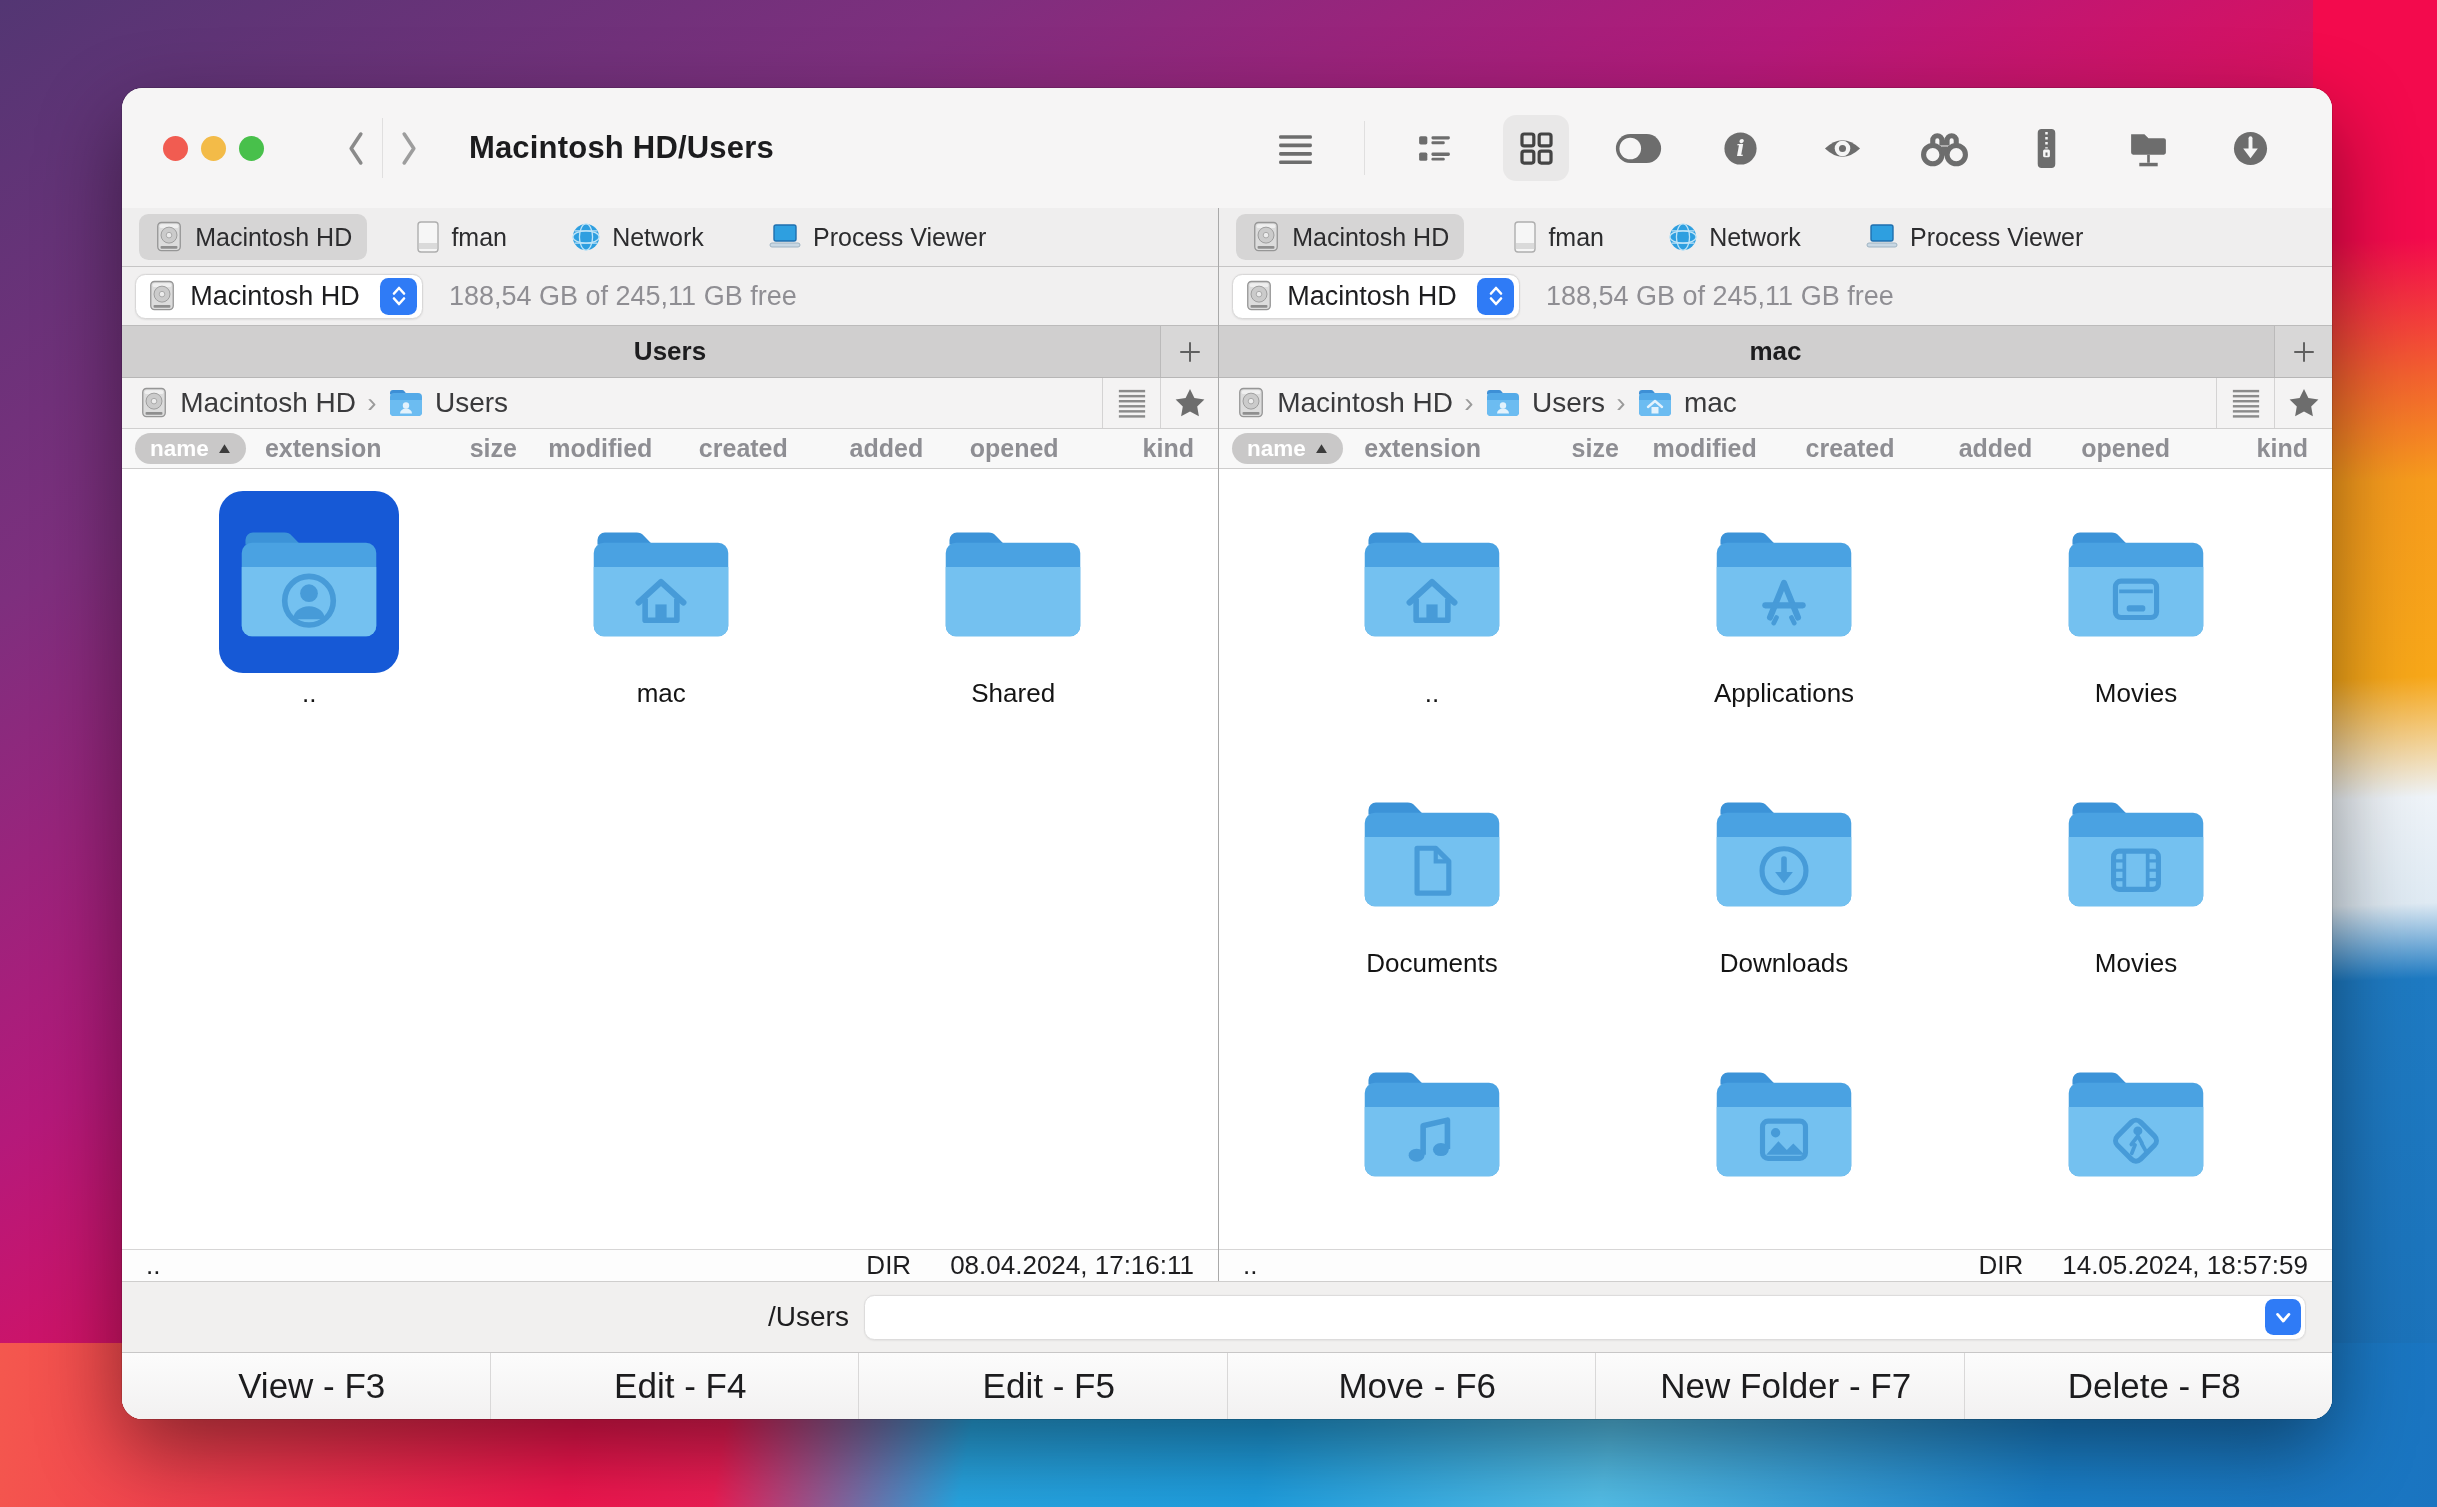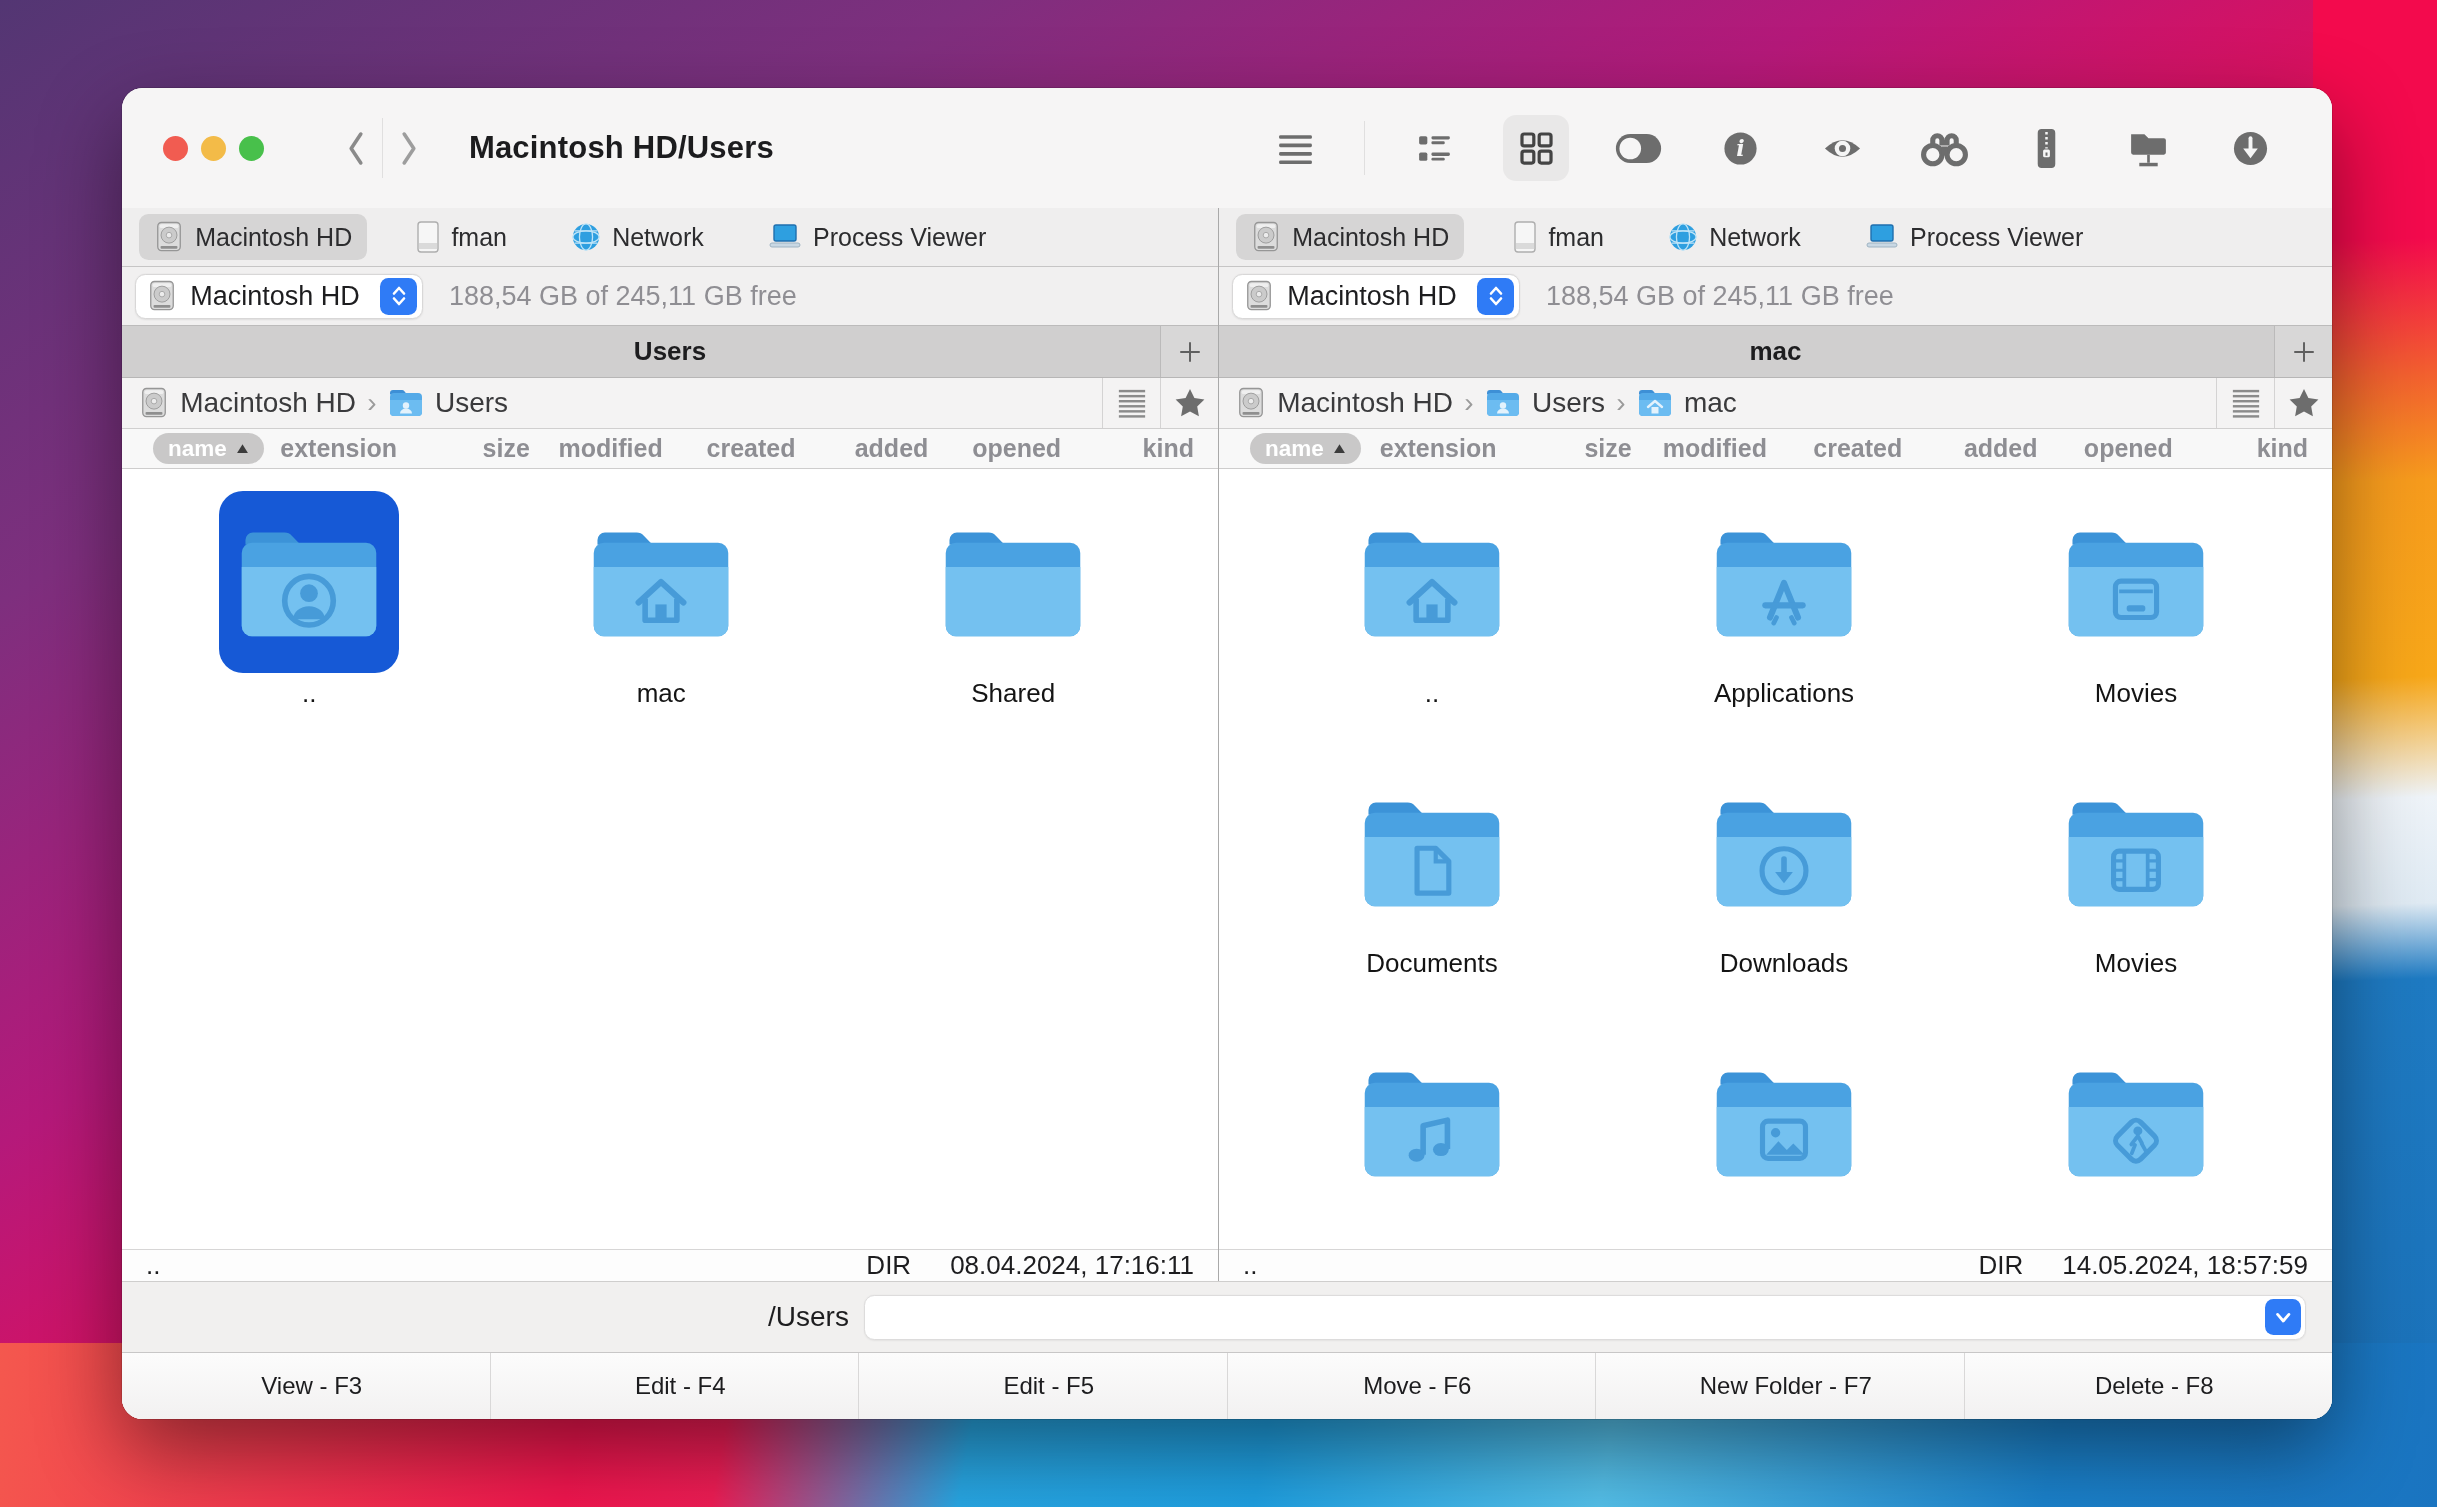--- a/index.html
+++ b/index.html
@@ -57,21 +57,21 @@
   .foldertabbar { height:52px; background:#d0cfcf; border-bottom:0.9px solid #b7b6b6; position:relative; display:flex; align-items:center; justify-content:center; flex:none; }
   .foldertab-label { font-size:26px; font-weight:700; color:#1d1d1f; }
   .addtab { position:absolute; right:0; top:0; width:58px; height:100%; border-left:0.9px solid #bbbaba; background:#d8d7d7; display:flex; align-items:center; justify-content:center; }
 
   .breadcrumbrow { height:51px; background:#f4f3f3; border-bottom:0.9px solid #d0cfcf; display:flex; align-items:center; padding-left:17px; flex:none; }
   .crumbs { display:flex; align-items:center; flex:1; min-width:0; }
   .crumb { display:flex; align-items:center; gap:11.2px; font-size:28px; color:#3a3a3c; }
   .crumb-sep { margin:0 11.2px; color:#9b9b9b; font-size:28px; }
   .bc-btn { width:58px; height:100%; border-left:0.9px solid #d4d3d3; display:flex; align-items:center; justify-content:center; flex:none; }
 
-  .headersrow { height:40px; background:#f8f8f8; border-bottom:0.9px solid #cecdcd; display:flex; align-items:center; padding:0 24px 0 31px; flex:none; }
+  .headersrow { height:40px; background:#f8f8f8; border-bottom:0.9px solid #cecdcd; display:flex; align-items:center; padding:0 24px 0 13px; flex:none; }
   .hname { flex:none; }
   .pill { display:inline-flex; align-items:center; gap:9.4px; height:31px; padding:0 15px; background:#c9c8c8; border-radius:16px; }
   .pill span { color:#fff; font-size:22.5px; font-weight:700; }
   .hcol { flex:1; text-align:right; font-size:25px; font-weight:700; color:#8e8e93; }
 
   .files { flex:1; background:#fff; overflow:hidden; position:relative;
     display:grid; grid-template-columns:repeat(3,352px); grid-auto-rows:270px; padding-left:11.2px; align-content:start; }
   .pane-r .files { padding-left:37px; }
   .cell { display:flex; flex-direction:column; align-items:center; padding-top:21.5px; }
   .iconbox { width:180px; height:182px; border-radius:24px; display:flex; align-items:center; justify-content:center; }
@@ -83,21 +83,21 @@
   .statusbar .skind { margin-right:39px; }
 
   
   .cmdrow { height:71px; background:#f1f0ef; border-top:0.9px solid #cfcecd; display:flex; align-items:center; padding:0 26px 0 646px; flex:none; }
   .cmdlabel { font-size:28px; color:#1d1d1f; margin-right:15px; white-space:nowrap; }
   .cmdinputwrap { flex:1; position:relative; height:45px; }
   .cmdinput { width:100%; height:45px; border:0.9px solid #dddcdc; border-radius:10.3px; background:#fff; font-size:26px; padding:0 56px 0 15px; outline:none; box-shadow:0 0.9px 1.9px rgba(0,0,0,.06); font-family:"Liberation Sans",sans-serif; }
   .cmd-drop { position:absolute; right:4.7px; top:4.7px; width:36px; height:36px; border-radius:8.4px; background:var(--accent,#2f7bf6); display:flex; align-items:center; justify-content:center; }
 
   .fnrow { height:67px; background:#f8f8f8; border-top:1.9px solid #c8c7c7; display:flex; flex:none; }
-  .fnbtn { flex:1; display:flex; align-items:center; justify-content:center; font-size:24px; color:#1c1c1e; background:linear-gradient(#fcfcfc,#f2f1f1); border-left:0.9px solid #d9d8d8;padding-left:12px; }
+  .fnbtn { flex:1; display:flex; align-items:center; justify-content:center; font-size:35px; color:#1c1c1e; background:linear-gradient(#fcfcfc,#f2f1f1); border-left:0.9px solid #d9d8d8;padding-left:12px; }
   .fnbtn:first-child { border-left:none; }
 
   .icn { display:inline-flex; align-items:center; justify-content:center; }
   .icn svg { display:block; }
 </style>
 </head>
 <body>
 
 <div class="wallpaper">
   <div class="band-right"></div>

